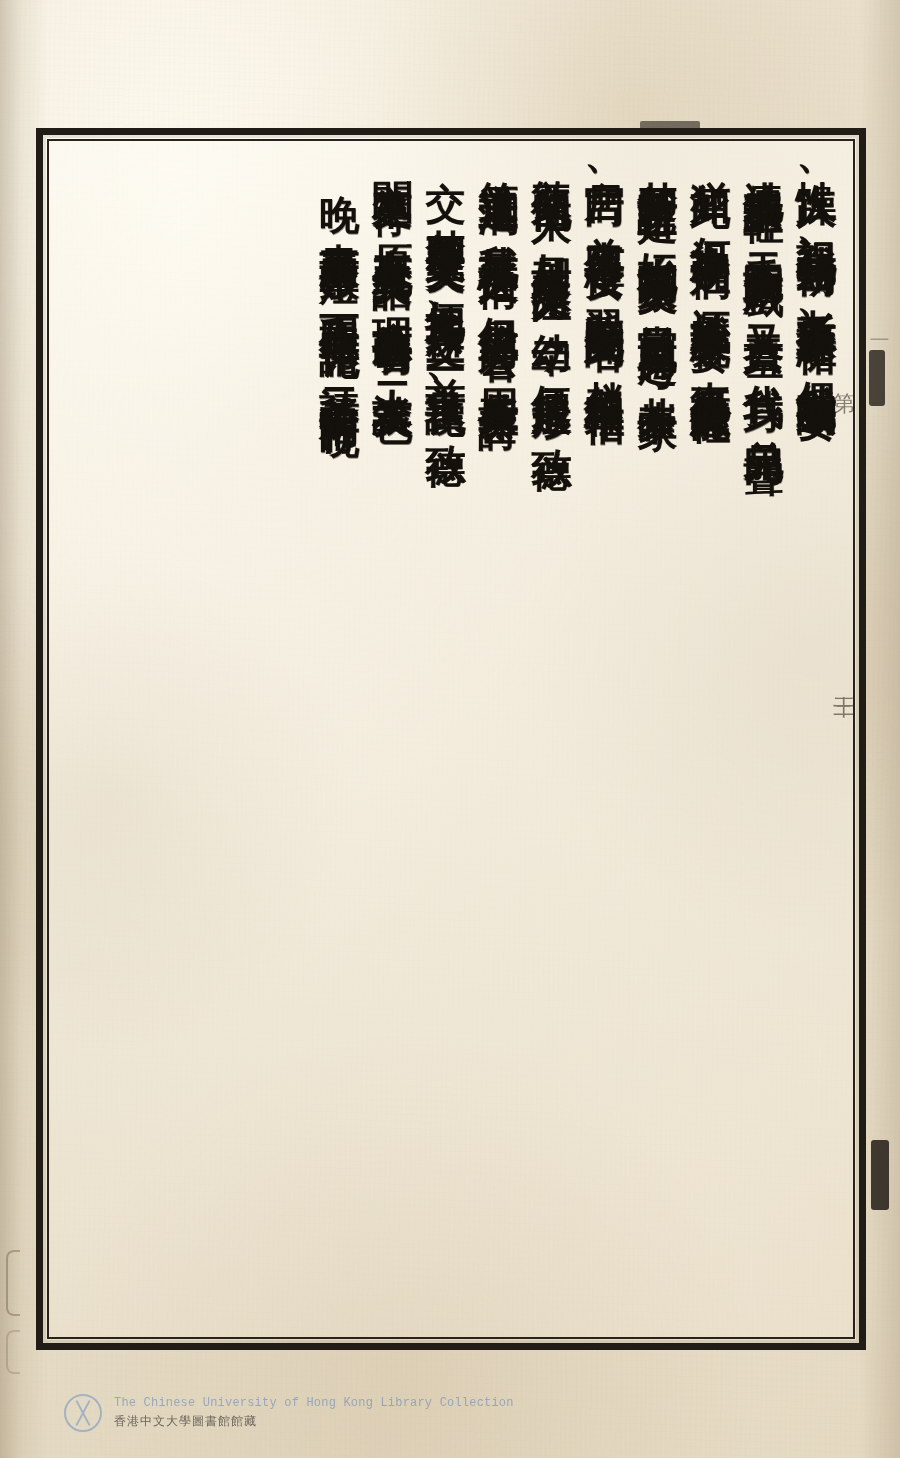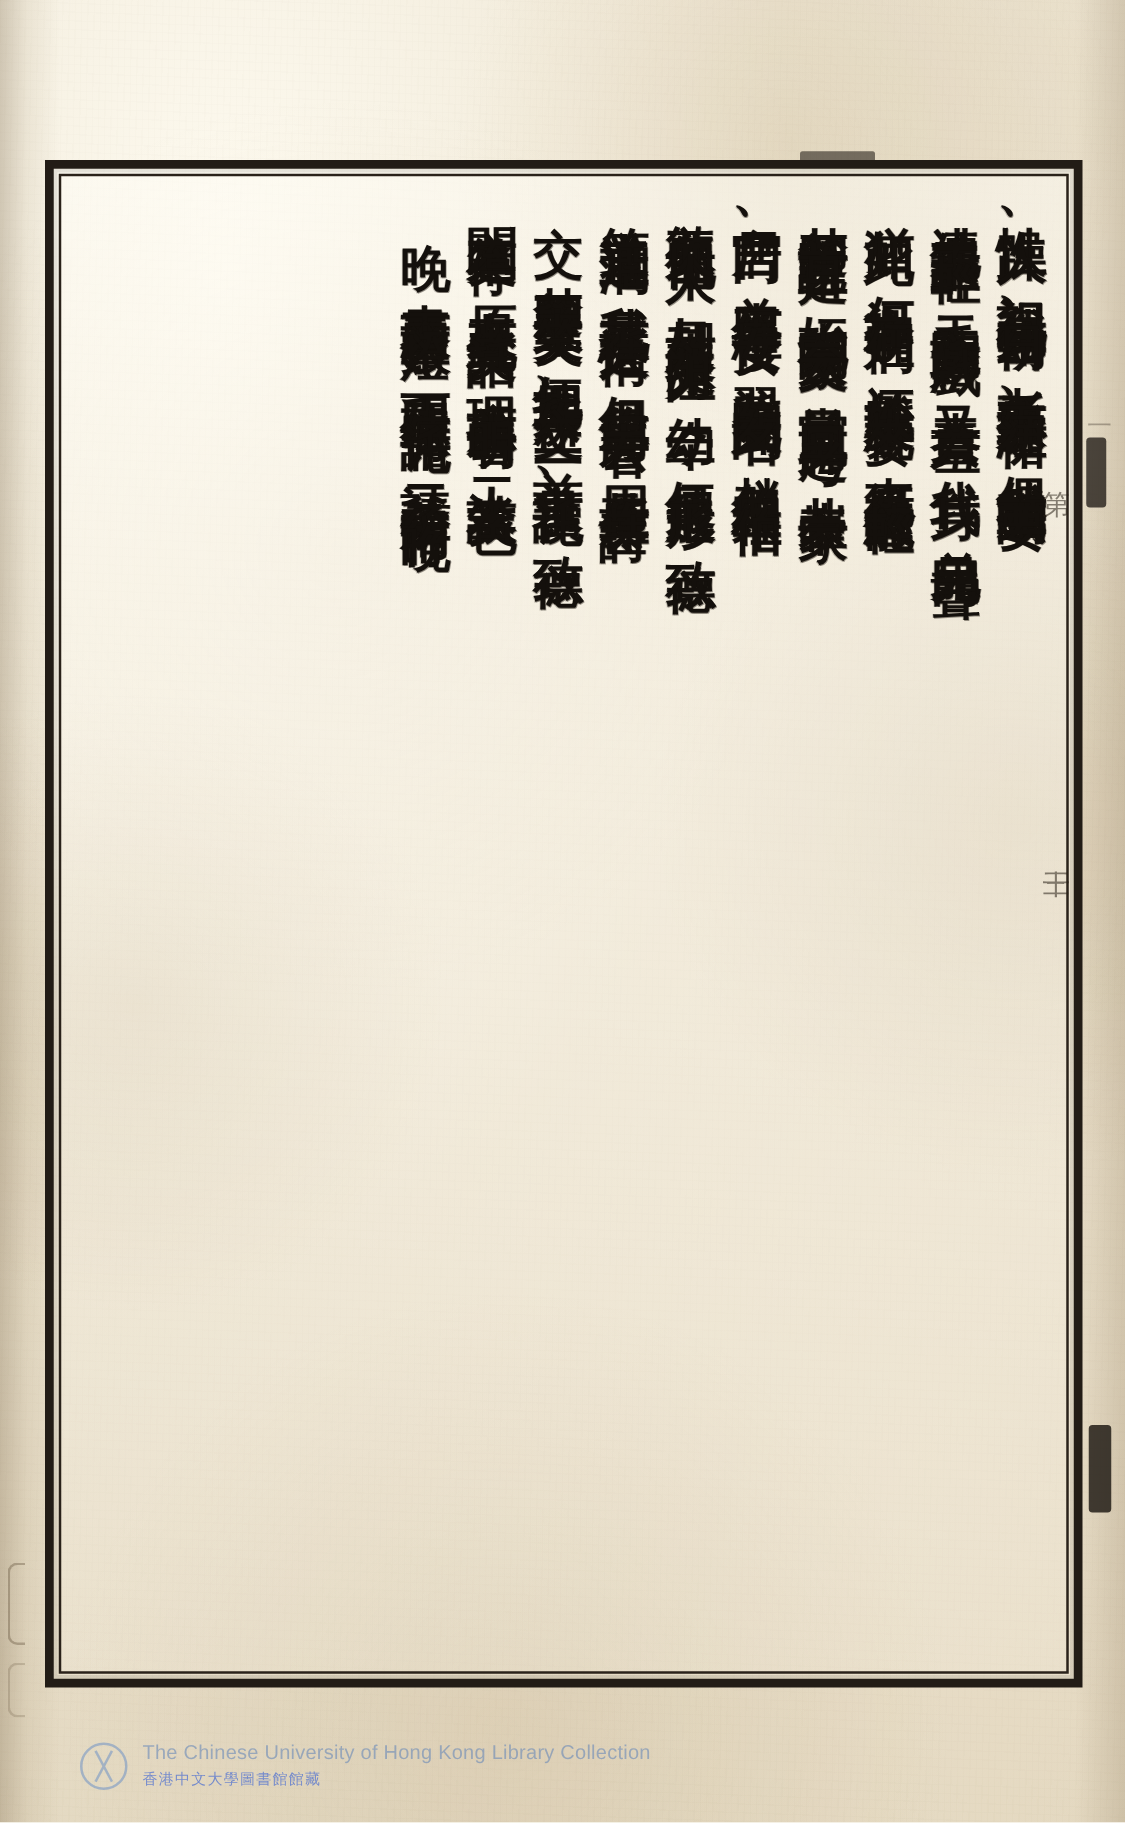--- a/index.html
+++ b/index.html
@@ -193,30 +193,30 @@
     position: absolute;
     left: 50%;
     top: 3px;
     bottom: 3px;
     width: 2px;
     margin-left: -1px;
     background: #6f93c6;
     transform: rotate(-28deg);
   }
   .wm-line-en {
-    font-family: Liberation Sans, sans-serif;
-    font-size: 16px;
+    font-family: Liberation Mono, monospace;
+    font-size: 12px;
     color: #5f83b8;
     letter-spacing: 0.2px;
     display: block;
   }
   .wm-line-zh {
     font-family: "DejaVu Sans", sans-serif;
     font-size: 12px;
-    color: #1d4ed8;
+    color: #000000;
     letter-spacing: 1px;
     display: block;
     margin-top: 3px;
   }
 </style>
 </head>
 <body>
 
 <div id="page">
 

